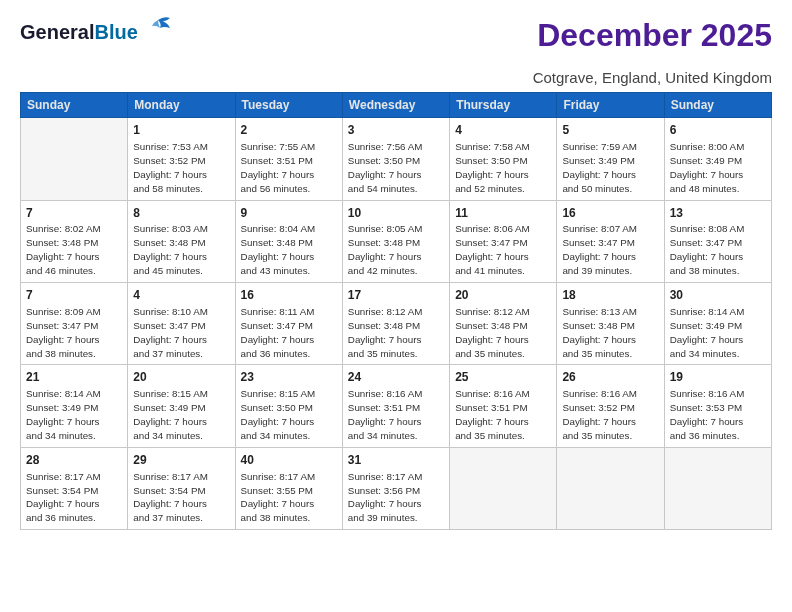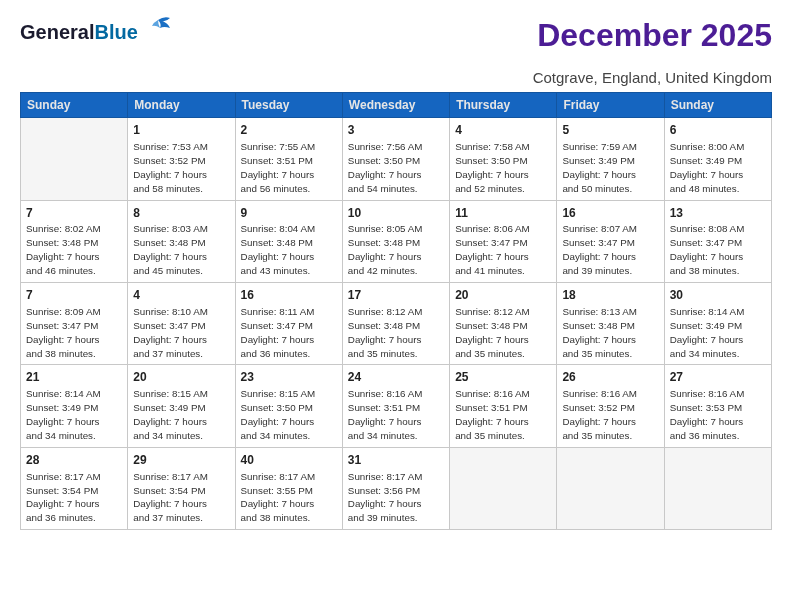--- a/index.html
+++ b/index.html
@@ -231,21 +231,21 @@
           </td>
           <td>
             <span class="day-number">25</span>
             <div class="day-info">Sunrise: 8:16 AM<br>Sunset: 3:51 PM<br>Daylight: 7 hours<br>and 35 minutes.</div>
           </td>
           <td>
             <span class="day-number">26</span>
             <div class="day-info">Sunrise: 8:16 AM<br>Sunset: 3:52 PM<br>Daylight: 7 hours<br>and 35 minutes.</div>
           </td>
           <td>
-            <span class="day-number">27</span>
+            <span class="day-number">19</span>
             <div class="day-info">Sunrise: 8:16 AM<br>Sunset: 3:53 PM<br>Daylight: 7 hours<br>and 36 minutes.</div>
           </td>
         </tr>
         <tr>
           <td>
             <span class="day-number">28</span>
             <div class="day-info">Sunrise: 8:17 AM<br>Sunset: 3:54 PM<br>Daylight: 7 hours<br>and 36 minutes.</div>
           </td>
           <td>
             <span class="day-number">29</span>

